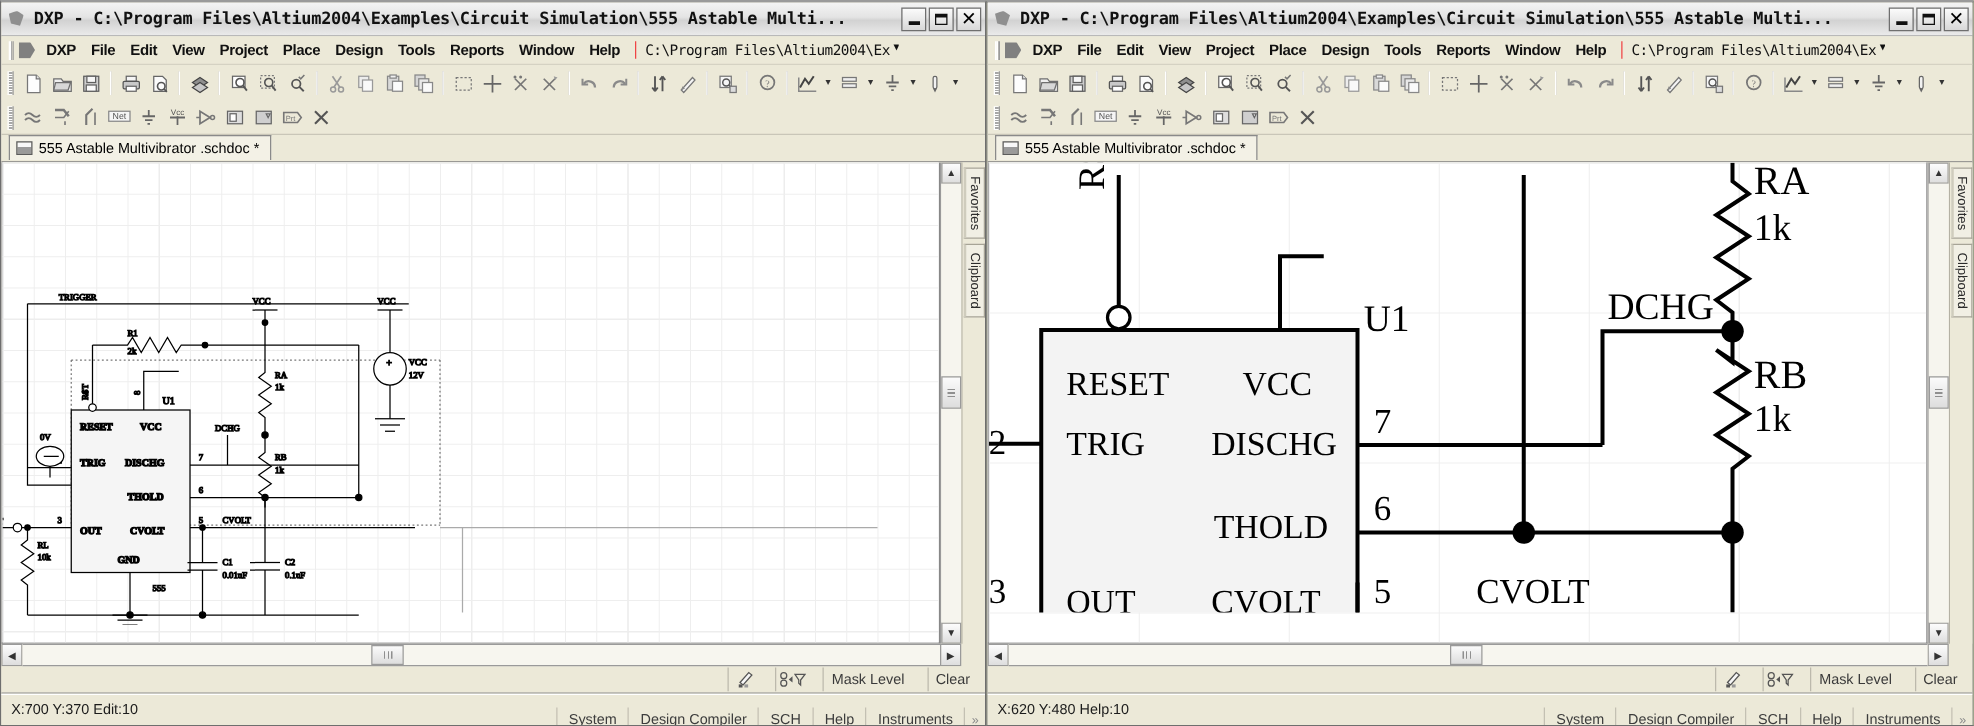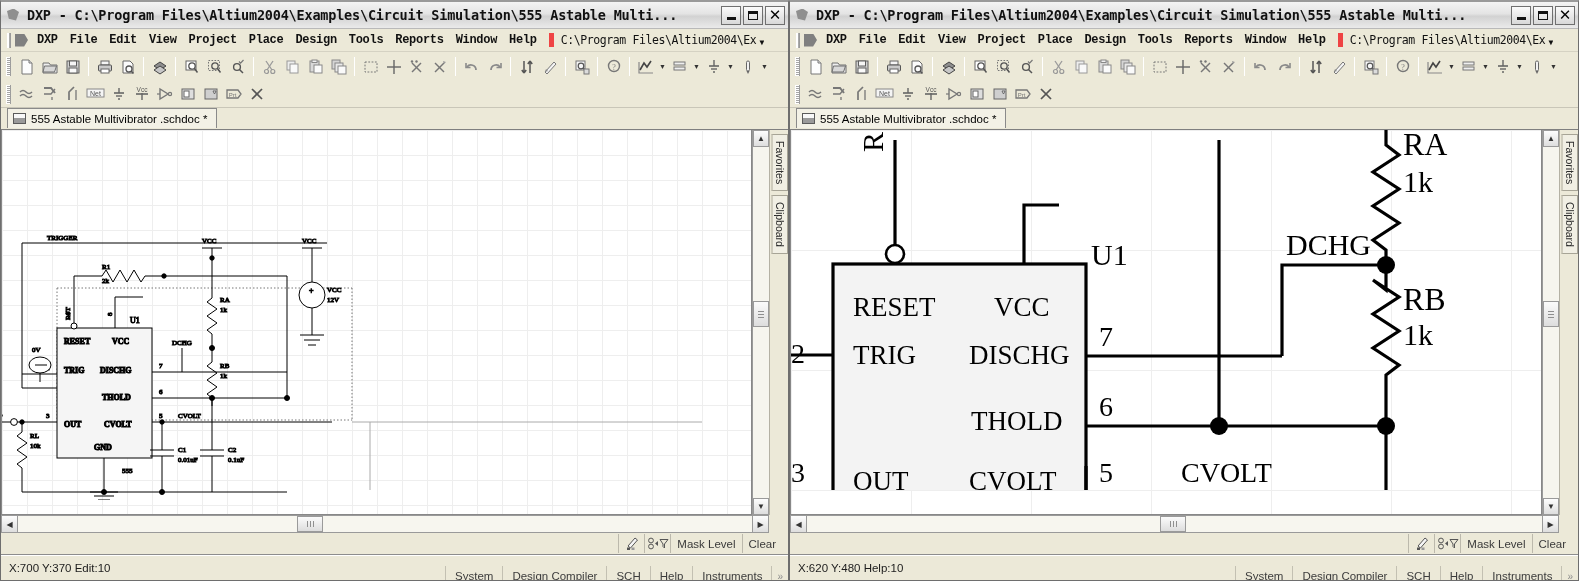--- a/index.html
+++ b/index.html
@@ -96,33 +96,33 @@
     border-right: 1px solid #9a9a9a;
     margin-right: 4px;
   }
   .menu-dxp-icon {
     width: 13px; height: 13px;
     background: #808080;
     margin-right: 3px;
     clip-path: polygon(0 0,70% 0,100% 50%,70% 100%,0 100%);
   }
   .menu-item {
-    font-family: Liberation Mono, monospace;
+    font-family: Liberation Sans, sans-serif;
     font-size: 12px;
     font-weight: bold;
     color: #111;
     padding: 2px 6px;
     white-space: nowrap;
     letter-spacing: -0.3px;
   }
   .menu-path {
     margin-left: 6px;
-    border-left: 5px solid #ef4444;
+    border-left: 1px solid #ef4444;
     padding-left: 7px;
-    display: flex; align-items: flex-end;
+    display: flex; align-items: flex-start;
     font-family: "DejaVu Sans Mono", monospace;
     font-size: 11.5px;
     color: #111;
     white-space: nowrap;
     overflow: hidden;
     letter-spacing: -0.4px;
   }
   .path-arrow {
     margin-left: 3px;
     font-size: 8px;
@@ -316,21 +316,21 @@
   
   .masklevel-row {
     height: 22px;
     background: #ece9d8;
     display: flex;
     align-items: center;
     justify-content: flex-end;
     padding-right: 6px;
     border-bottom: 1px solid #8d8d8d;
     flex: 0 0 auto;
-    gap: 0;
+    gap: 12px;
   }
   .ml-btn {
     height: 19px;
     padding: 0 6px;
     font-size: 11.5px;
     color: #3a3a3a;
     display: flex; align-items: center; justify-content: center;
     border-left: 1px solid #bcb9ac;
   }
   .ml-icon-btn {

